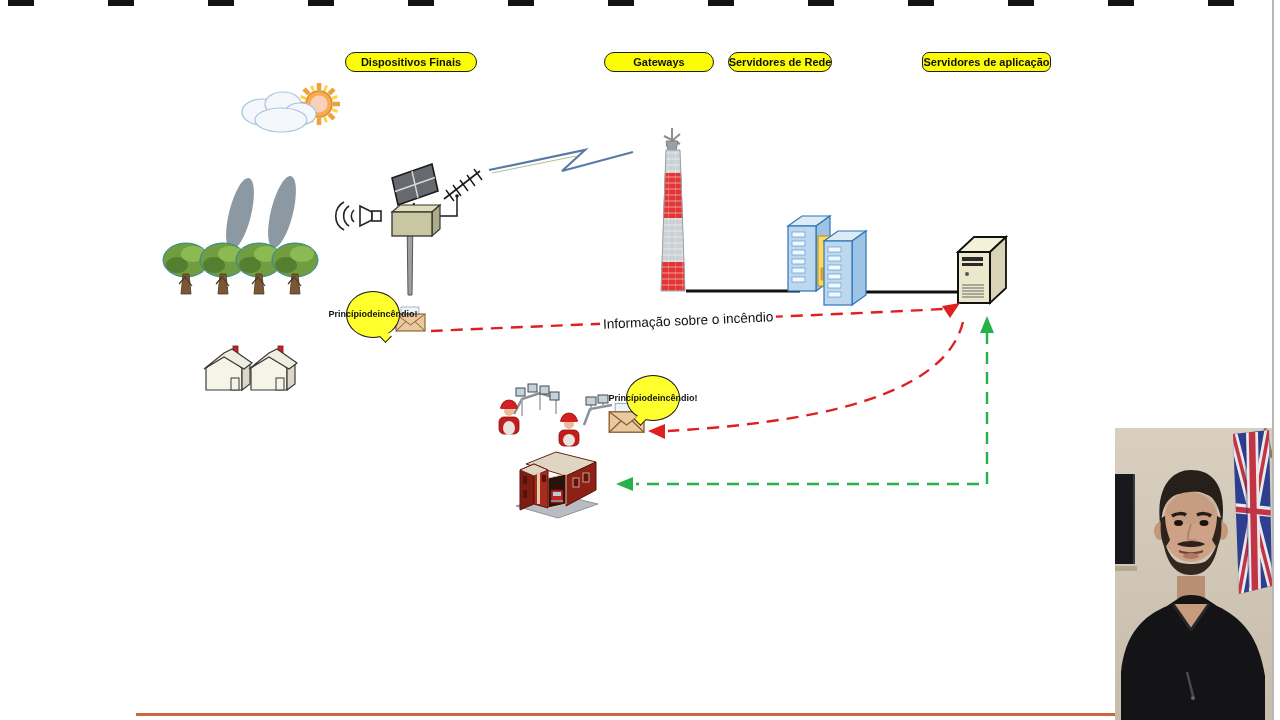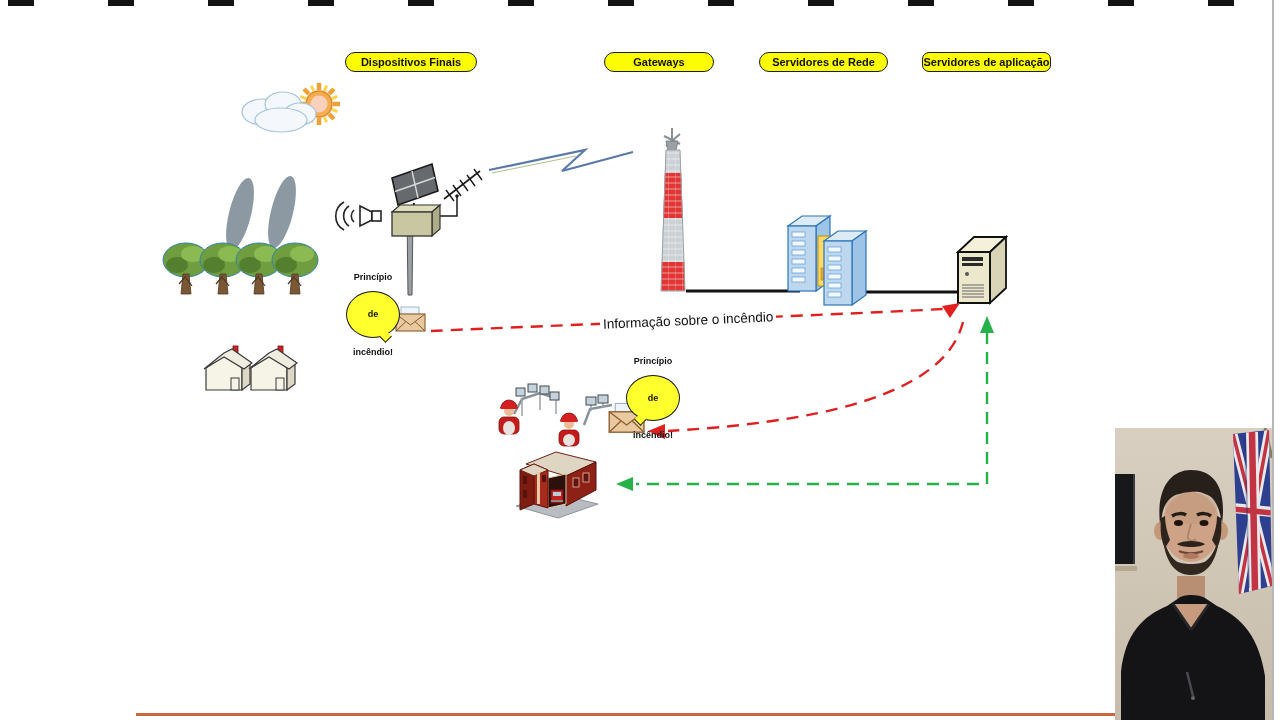--- a/index.html
+++ b/index.html
@@ -12,27 +12,27 @@
     background:repeating-linear-gradient(90deg,#131313 0 26px,transparent 26px 100px);
   }
   .pill{
     position:absolute;top:52px;height:20px;background:#fcfc04;
     border:1.8px solid #1c1c1c;border-radius:11px;box-sizing:border-box;
     display:flex;align-items:center;justify-content:center;
     font-size:11px;font-weight:bold;color:#111;white-space:nowrap;
   }
   .pill-1{left:345px;width:132px;}
   .pill-2{left:604px;width:110px;}
-  .pill-3{left:759px;width:129px;}
+  .pill-3{left:728px;width:104px;}
   .pill-4{left:922px;width:129px;border-radius:7px;}
   .art{position:absolute;left:0;top:0;}
   .callout{
     position:absolute;background:#ffff2e;border:1.6px solid #151515;border-radius:50%;
-    display:flex;flex-direction:column;align-items:center;justify-content:center;
-    text-align:center;font-weight:bold;font-size:9px;line-height:1.12;color:#111;z-index:5;gap:27px;
+    display:flex;flex-direction:row;align-items:center;justify-content:center;
+    text-align:center;font-weight:bold;font-size:9px;line-height:1.12;color:#111;z-index:5;
   }
   .callout::after{
     content:'';position:absolute;bottom:-4px;width:8px;height:8px;background:#ffff2e;
     border-right:1.6px solid #151515;border-bottom:1.6px solid #151515;transform:rotate(45deg);
   }
   .callout-1{left:346px;top:291px;width:52px;height:45px;}
   .callout-1::after{right:9px;}
   .callout-2{left:626px;top:375px;width:52px;height:44px;}
   .callout-2::after{left:9px;}
   .flow-label{

